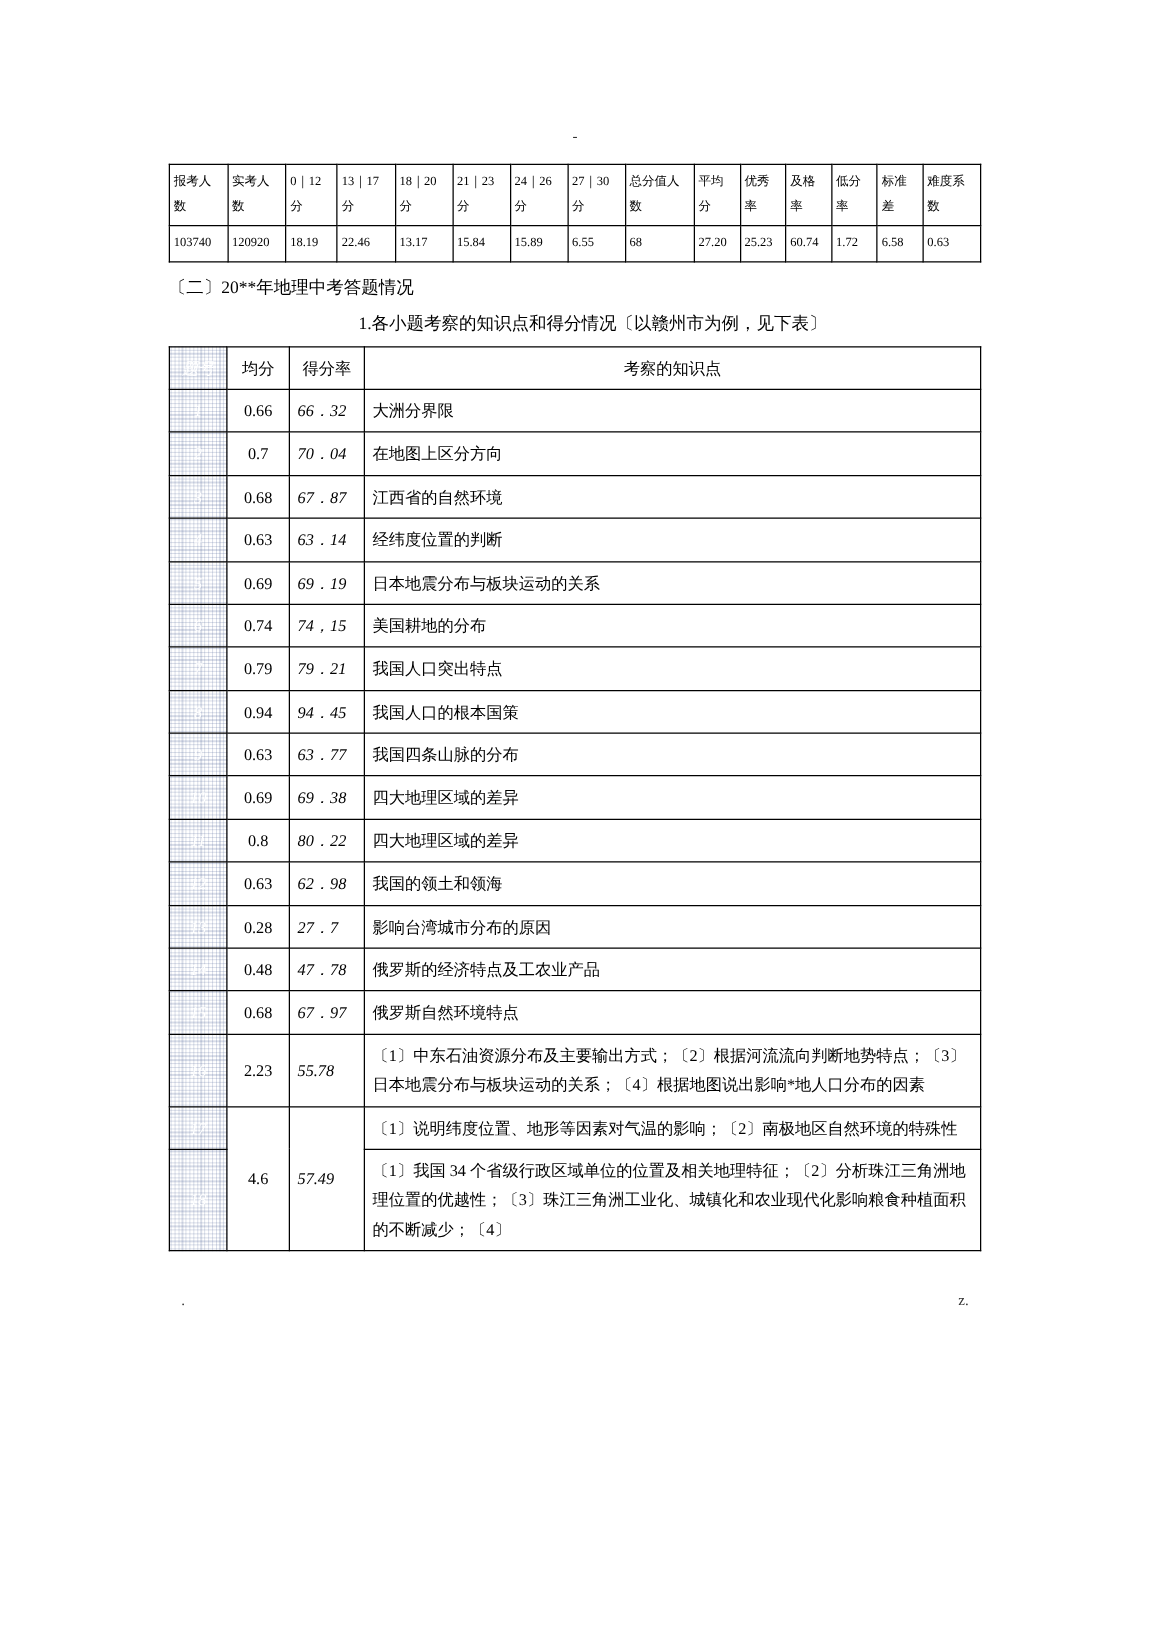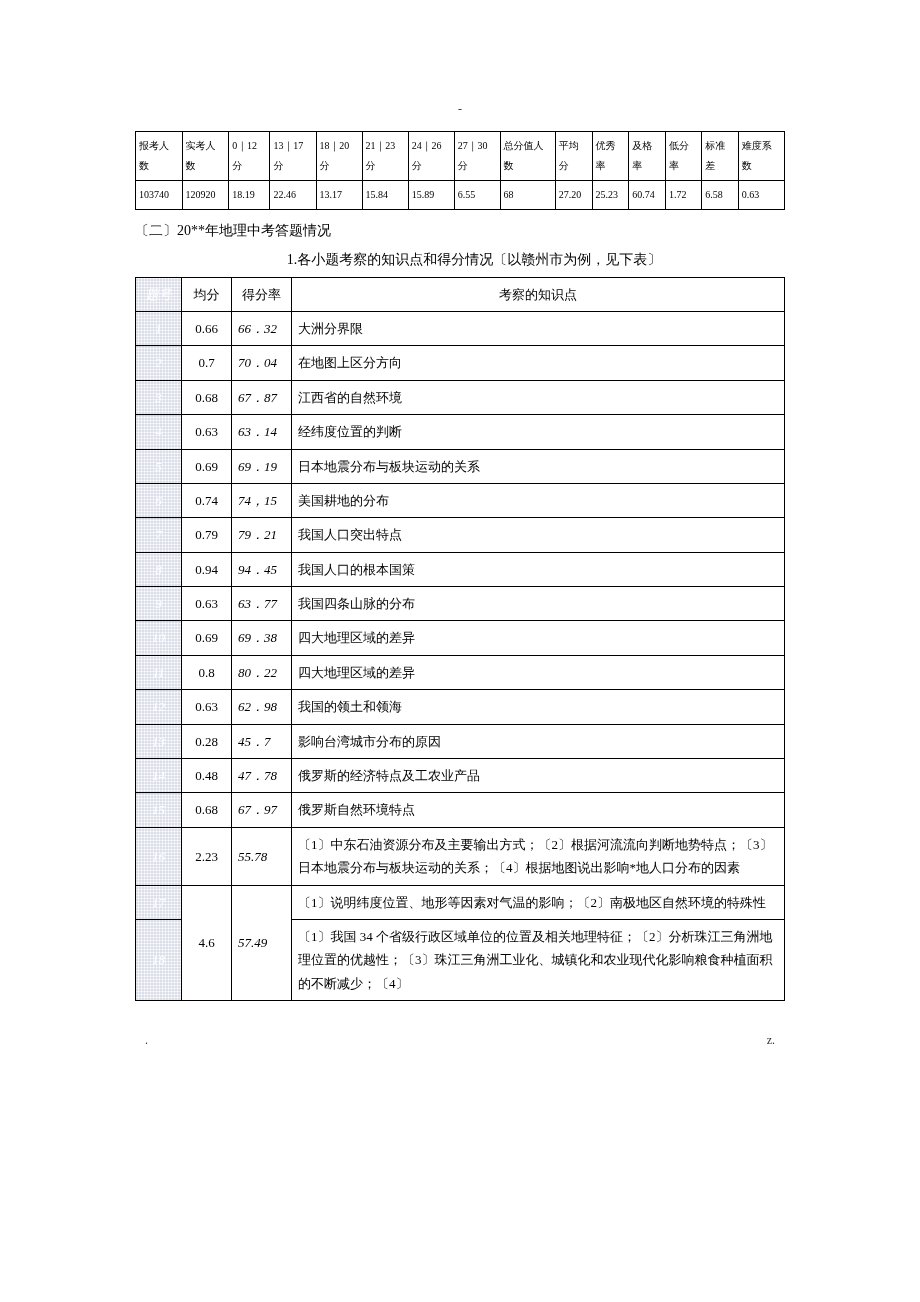--- a/index.html
+++ b/index.html
@@ -239,21 +239,21 @@
       </tr>
       <tr>
         <td class="qnum qnum-bg">12</td>
         <td class="avg">0.63</td>
         <td class="rate">62．98</td>
         <td>我国的领土和领海</td>
       </tr>
       <tr>
         <td class="qnum qnum-bg">13</td>
         <td class="avg">0.28</td>
-        <td class="rate">45．7</td>
+        <td class="rate">27．7</td>
         <td>影响台湾城市分布的原因</td>
       </tr>
       <tr>
         <td class="qnum qnum-bg">14</td>
         <td class="avg">0.48</td>
         <td class="rate">47．78</td>
         <td>俄罗斯的经济特点及工农业产品</td>
       </tr>
       <tr>
         <td class="qnum qnum-bg">15</td>

